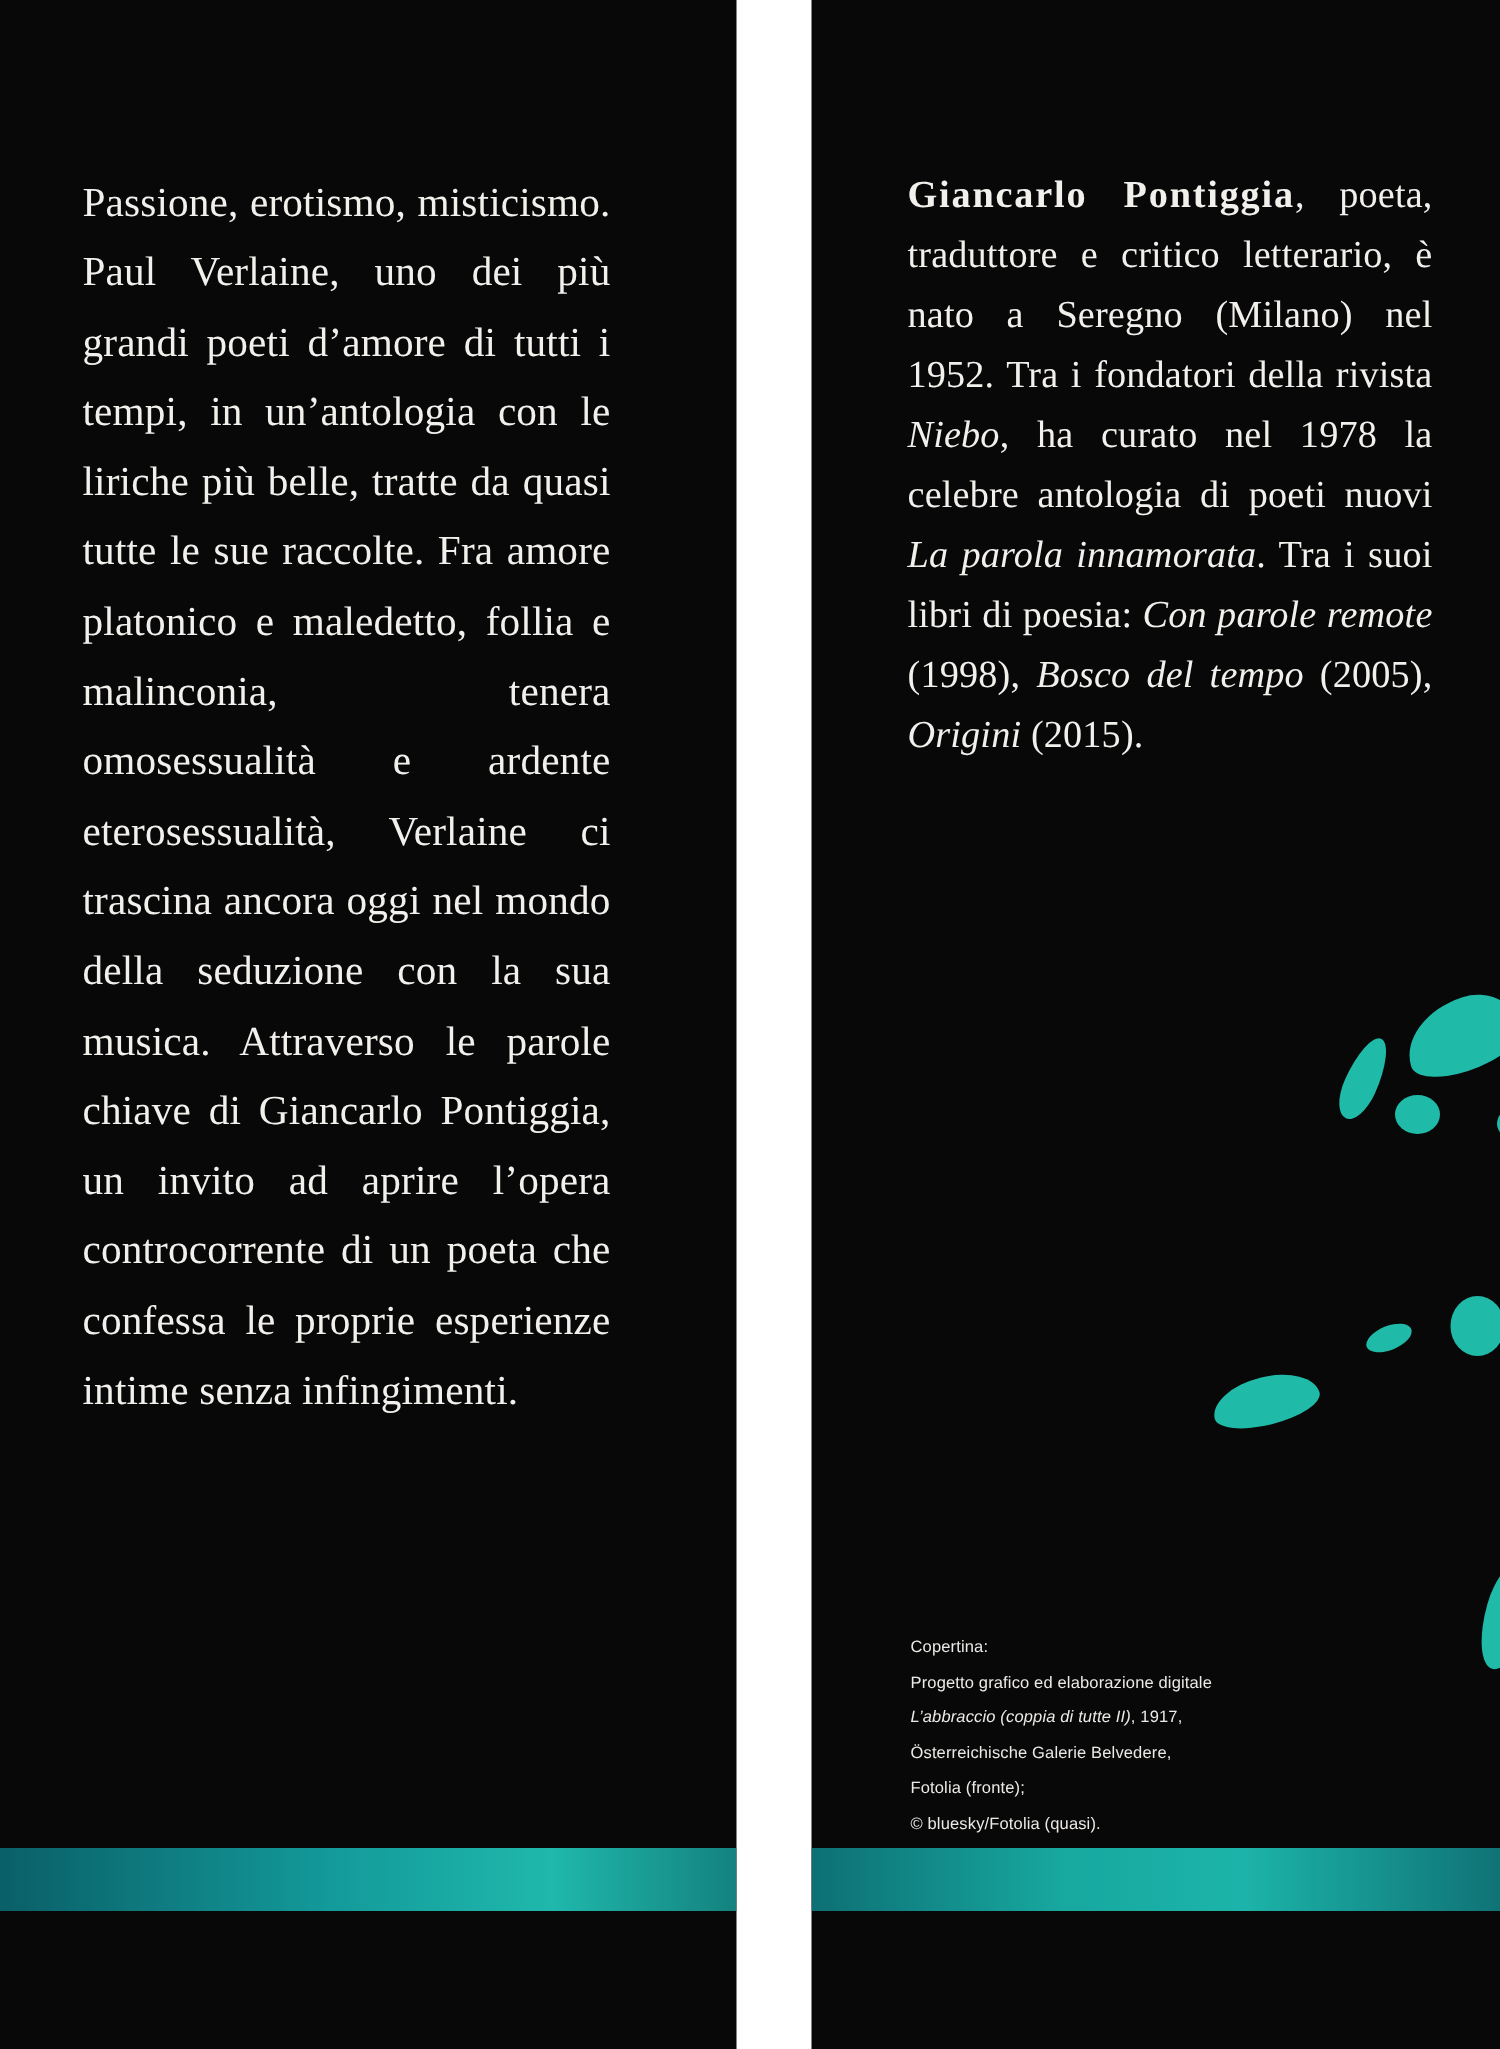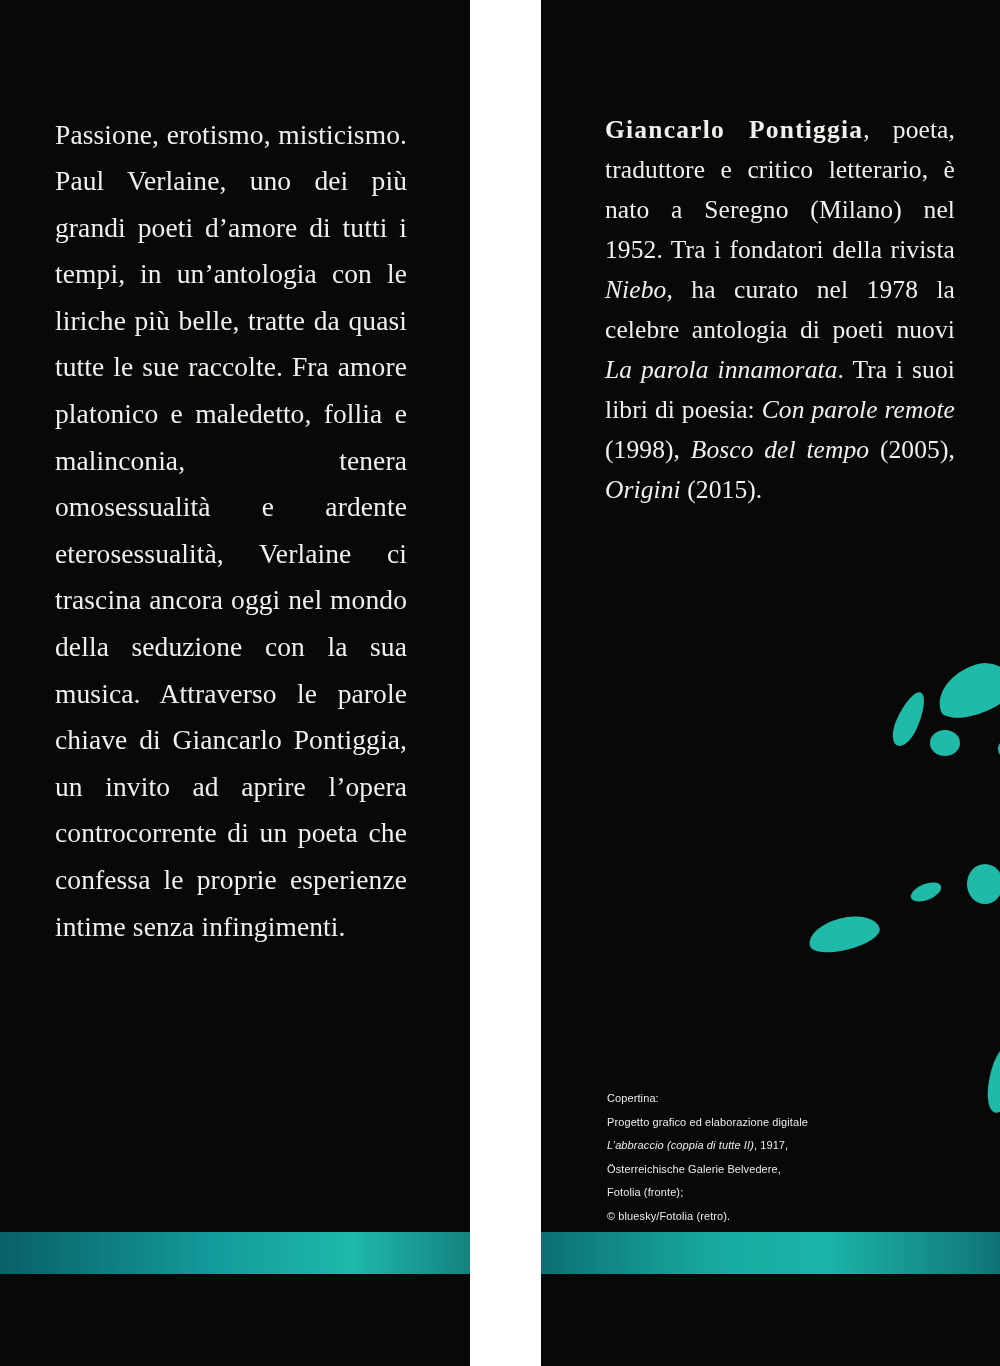--- a/index.html
+++ b/index.html
@@ -19,20 +19,21 @@
   .panel {
     position: absolute;
     top: 0;
     bottom: 0;
     background: #080808;
     overflow: hidden;
   }
   .panel-left {
     left: 0;
     width: 470px;
+    padding-left: 21px;
   }
   .panel-right {
     left: 521px;
     width: 479px;
     margin-left: 20px;
   }
 
   
 
   
@@ -168,17 +169,17 @@
   <div class="splash sp6"></div>
   <div class="splash sp7"></div>
   <div class="splash sp8"></div>
 
   <div class="credits">
     <div>Copertina:</div>
     <div>Progetto grafico ed elaborazione digitale</div>
     <div><em>L’abbraccio (coppia di tutte II)</em><span>, 1917,</span></div>
     <div>Österreichische Galerie Belvedere,</div>
     <div>Fotolia (fronte);</div>
-    <div>© bluesky/Fotolia (retro).</div>
+    <div>© bluesky/Fotolia (quasi).</div>
   </div>
 
   <div class="teal-band"></div>
 </div>
 
 </body></html>

